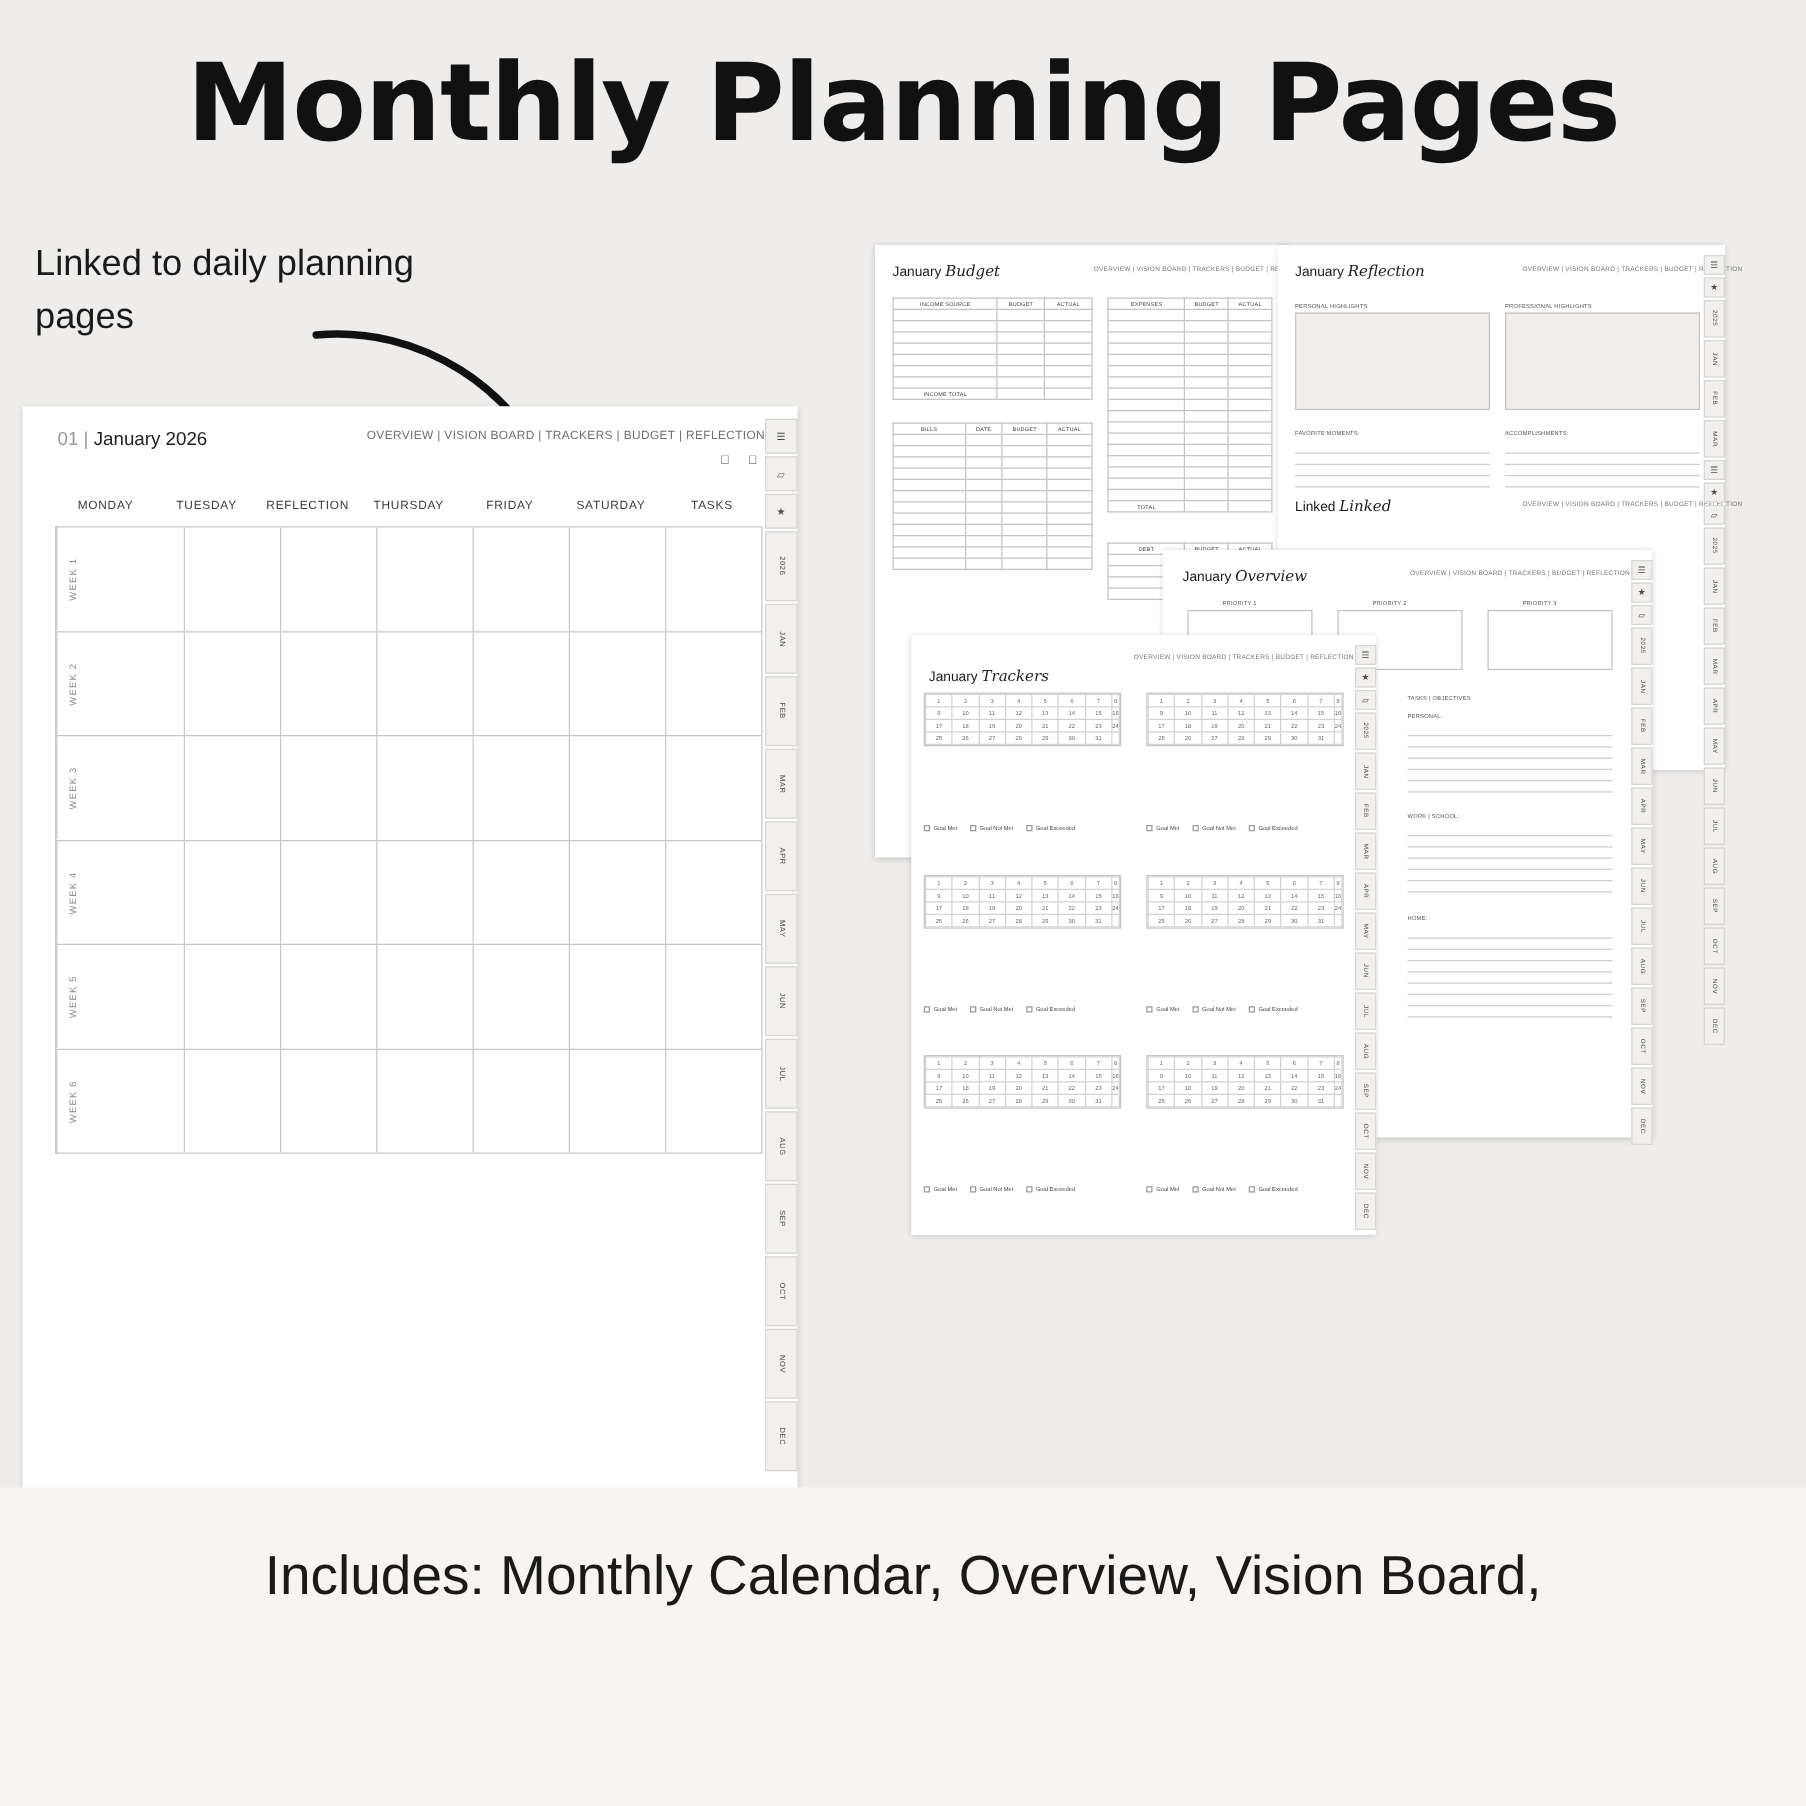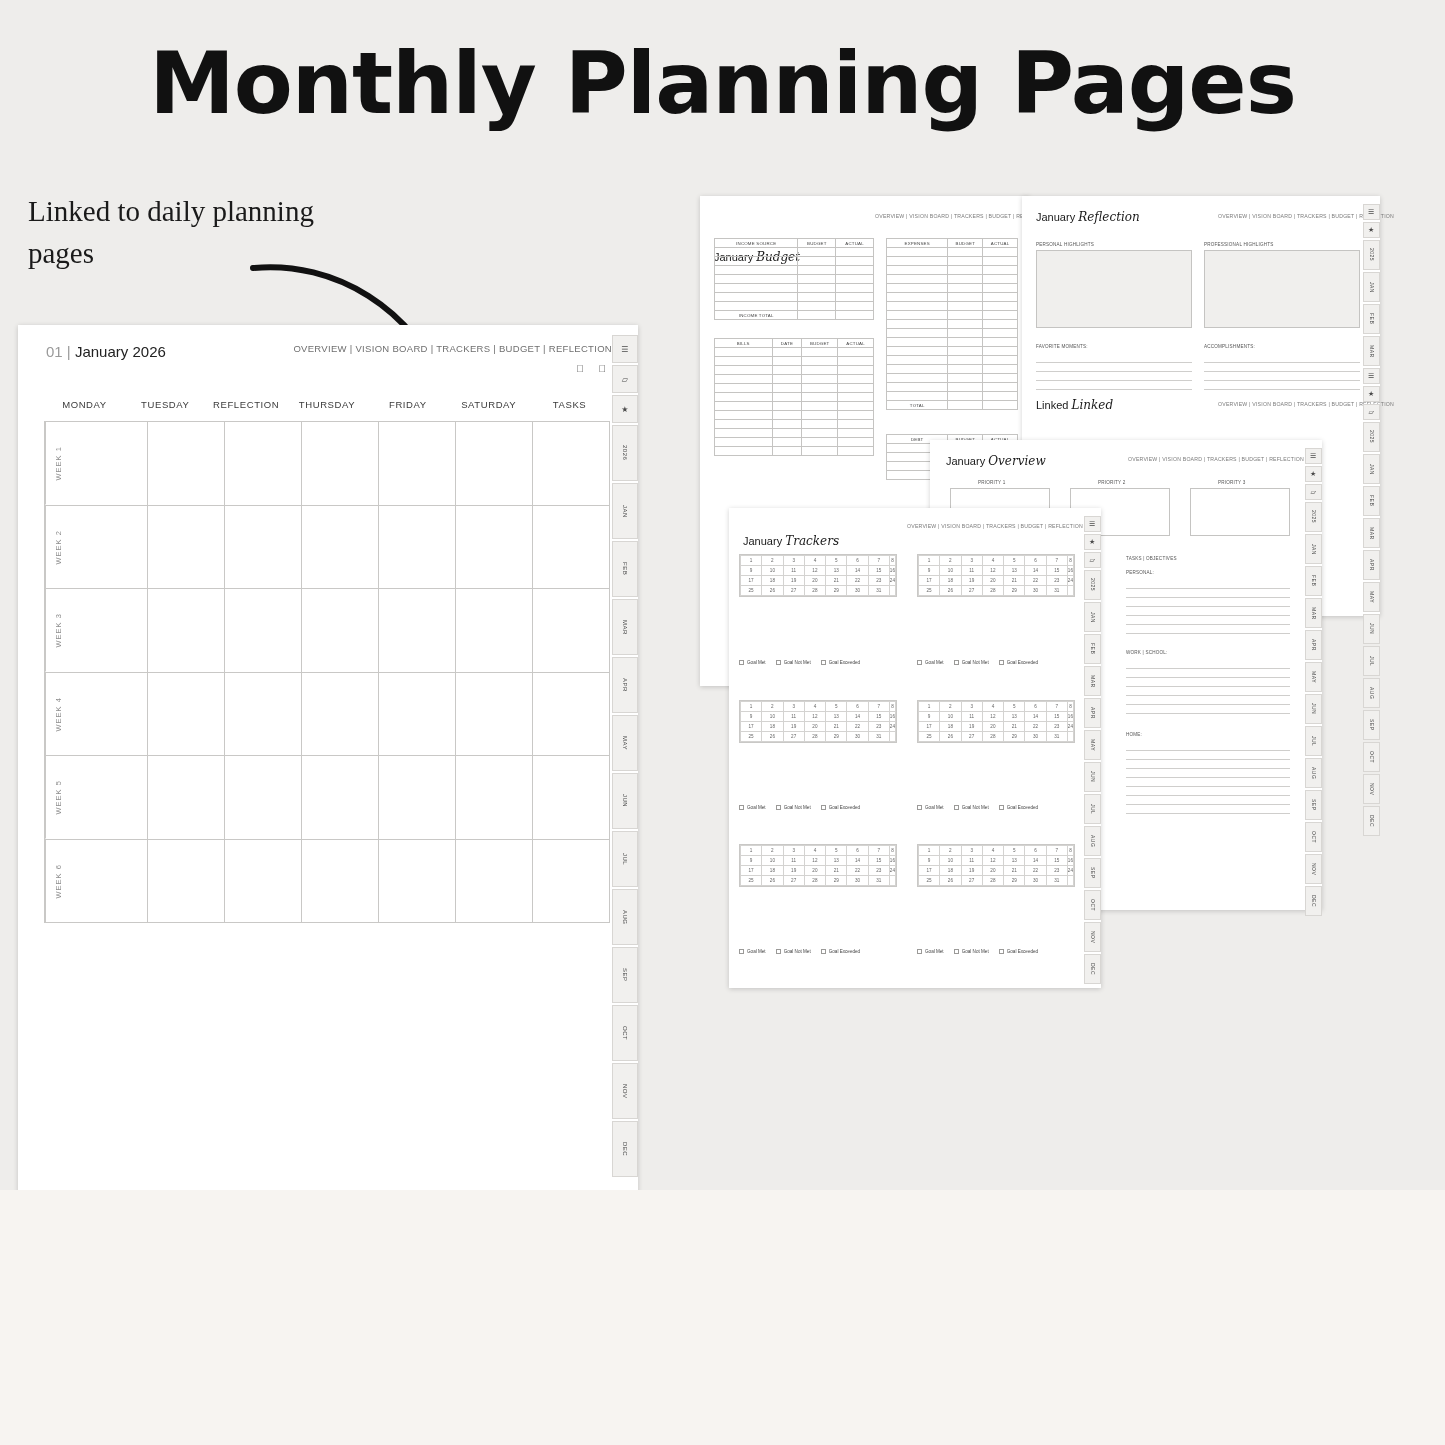--- a/index.html
+++ b/index.html
@@ -16,21 +16,21 @@
     position: absolute; top: 38px; left: 0; width: 1445px;
     text-align: center;
     font-size: 86px; font-weight: 700; letter-spacing: -1px;
     color: #111; line-height: 1.05;
     font-family: "DejaVu Sans", sans-serif;
   }
 
   .callout {
     position: absolute; left: 28px; top: 190px; width: 330px;
     font-size: 29px; color: #1a1a1a; line-height: 1.45;
-    font-family: Liberation Serif, serif;
+    font-family: Liberation Sans, sans-serif;
   }
   .arrow-svg { position: absolute; left: 245px; top: 240px; }
 
   
   .footer-band {
     position: absolute; left: 0; bottom: 0; width: 1445px; height: 255px;
     background: #f7f4f1;
   }
   .footer-text {
     position: absolute; left: 0; top: 36px; width: 1445px; text-align: center;
@@ -214,21 +214,21 @@
       <div class="tab">JUL</div>
       <div class="tab">AUG</div>
       <div class="tab">SEP</div>
       <div class="tab">OCT</div>
       <div class="tab">NOV</div>
       <div class="tab">DEC</div>
     </div>
   </div>
 
   <div class="sheet" id="budget-sheet">
-    <div class="mini-title" style="left:14px; top:14px;margin-top:40px;">
+    <div class="mini-title" style="left:14px; top:14px;">
       <span>January</span>
       <span class="sc">Budget</span>
     </div>
     <div class="navline" style="position:absolute; left:175px; top:17px;">OVERVIEW | VISION BOARD | TRACKERS | BUDGET | REFLECTION</div>
 
     <table class="mini" style="left:14px; top:42px; width:160px;">
       <tbody>
           <tr>
             <th style="width:84px">INCOME SOURCE</th>
           <th style="width:38px">BUDGET</th>
@@ -950,16 +950,17 @@
       <div class="tab">AUG</div>
       <div class="tab">SEP</div>
       <div class="tab">OCT</div>
       <div class="tab">NOV</div>
       <div class="tab">DEC</div>
     </div>
   </div>
 
   <div class="footer-band">
     <div class="footer-text">
+      <div>Includes: Monthly Calendar, Overview, Vision Board,</div>
     </div>
   </div>
 
 </div>
 
 </body></html>

